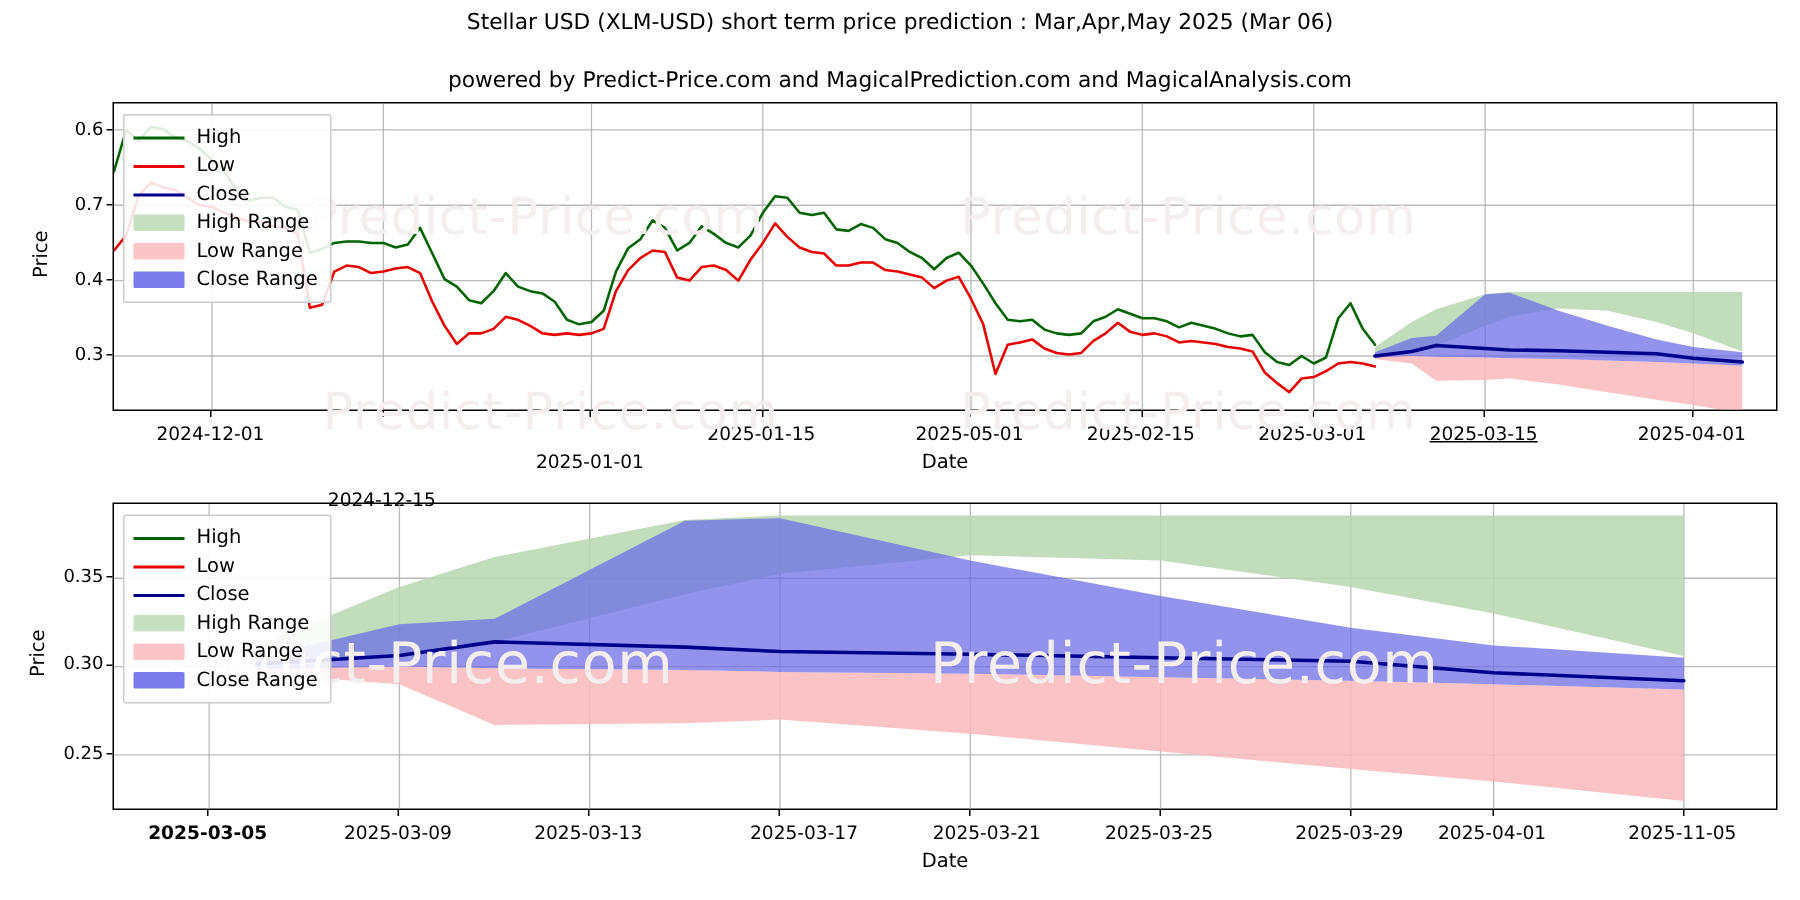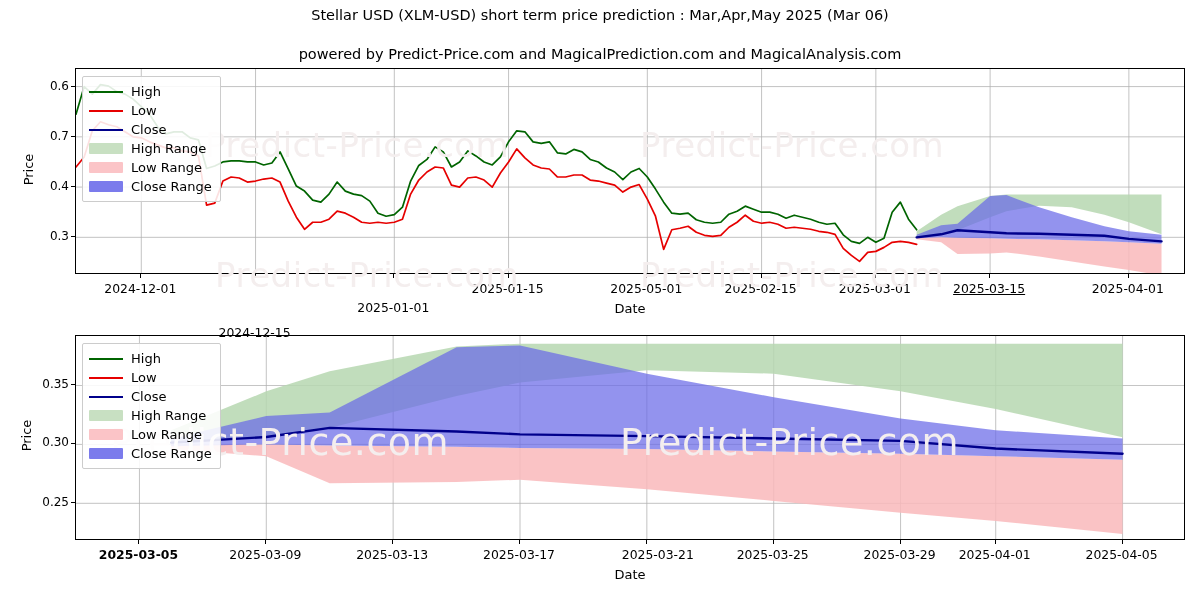--- a/index.html
+++ b/index.html
@@ -260,31 +260,31 @@
       <div class="watermark" style="left: 110px; top: 420px; font-size: 38px;">Predict-Price.com</div>
       <div class="watermark" style="left: 620px; top: 420px; font-size: 38px;">Predict-Price.com</div>
     </div>
   <div id="ticks-bottom">
       <div class="tick-x" style="left: 138.429px; top: 547px; font-weight: bold;">2025-03-05</div>
       <div style="position: absolute; width: 1px; height: 4px; background: rgb(0, 0, 0); left: 138.429px; top: 540px;"></div>
       <div class="tick-x" style="left: 265.286px; top: 547px;">2025-03-09</div>
       <div style="position: absolute; width: 1px; height: 4px; background: rgb(0, 0, 0); left: 265.286px; top: 540px;"></div>
       <div class="tick-x" style="left: 392.143px; top: 547px;">2025-03-13</div>
       <div style="position: absolute; width: 1px; height: 4px; background: rgb(0, 0, 0); left: 392.143px; top: 540px;"></div>
-      <div class="tick-x" style="left: 519px; top: 547px;">2025-03-17</div>
+      <div class="tick-x" style="left: 536px; top: 547px;">2025-03-17</div>
       <div style="position: absolute; width: 1px; height: 4px; background: rgb(0, 0, 0); left: 519px; top: 540px;"></div>
       <div class="tick-x" style="left: 645.857px; top: 547px; margin-left: 12px;">2025-03-21</div>
       <div style="position: absolute; width: 1px; height: 4px; background: rgb(0, 0, 0); left: 645.857px; top: 540px;"></div>
       <div class="tick-x" style="left: 772.714px; top: 547px;">2025-03-25</div>
       <div style="position: absolute; width: 1px; height: 4px; background: rgb(0, 0, 0); left: 772.714px; top: 540px;"></div>
       <div class="tick-x" style="left: 899.571px; top: 547px;">2025-03-29</div>
       <div style="position: absolute; width: 1px; height: 4px; background: rgb(0, 0, 0); left: 899.571px; top: 540px;"></div>
       <div class="tick-x" style="left: 994.714px; top: 547px;">2025-04-01</div>
       <div style="position: absolute; width: 1px; height: 4px; background: rgb(0, 0, 0); left: 994.714px; top: 540px;"></div>
-      <div class="tick-x" style="left: 1121.57px; top: 547px;">2025-04-05</div>
+      <div class="tick-x" style="left: 1121.57px; top: 547px;">2025-11-05</div>
       <div style="position: absolute; width: 1px; height: 4px; background: rgb(0, 0, 0); left: 1121.57px; top: 540px;"></div>
       <div class="tick-y" style="left: 23px; width: 46px; top: 502.299px;">0.25</div>
       <div style="position: absolute; height: 1px; width: 4px; background: rgb(0, 0, 0); left: 71px; top: 502.299px;"></div>
       <div class="tick-y" style="left: 23px; width: 46px; top: 442px;">0.30</div>
       <div style="position: absolute; height: 1px; width: 4px; background: rgb(0, 0, 0); left: 71px; top: 443.391px;"></div>
       <div class="tick-y" style="left: 23px; width: 46px; top: 384.483px;">0.35</div>
       <div style="position: absolute; height: 1px; width: 4px; background: rgb(0, 0, 0); left: 71px; top: 384.483px;"></div>
     </div>
   <div class="ylabel" style="left:-4px; top:428px; width:60px; text-align:center;">Price</div>
   <div class="xlabel" style="left:75px; top:567px; width:1110px;">Date</div>

